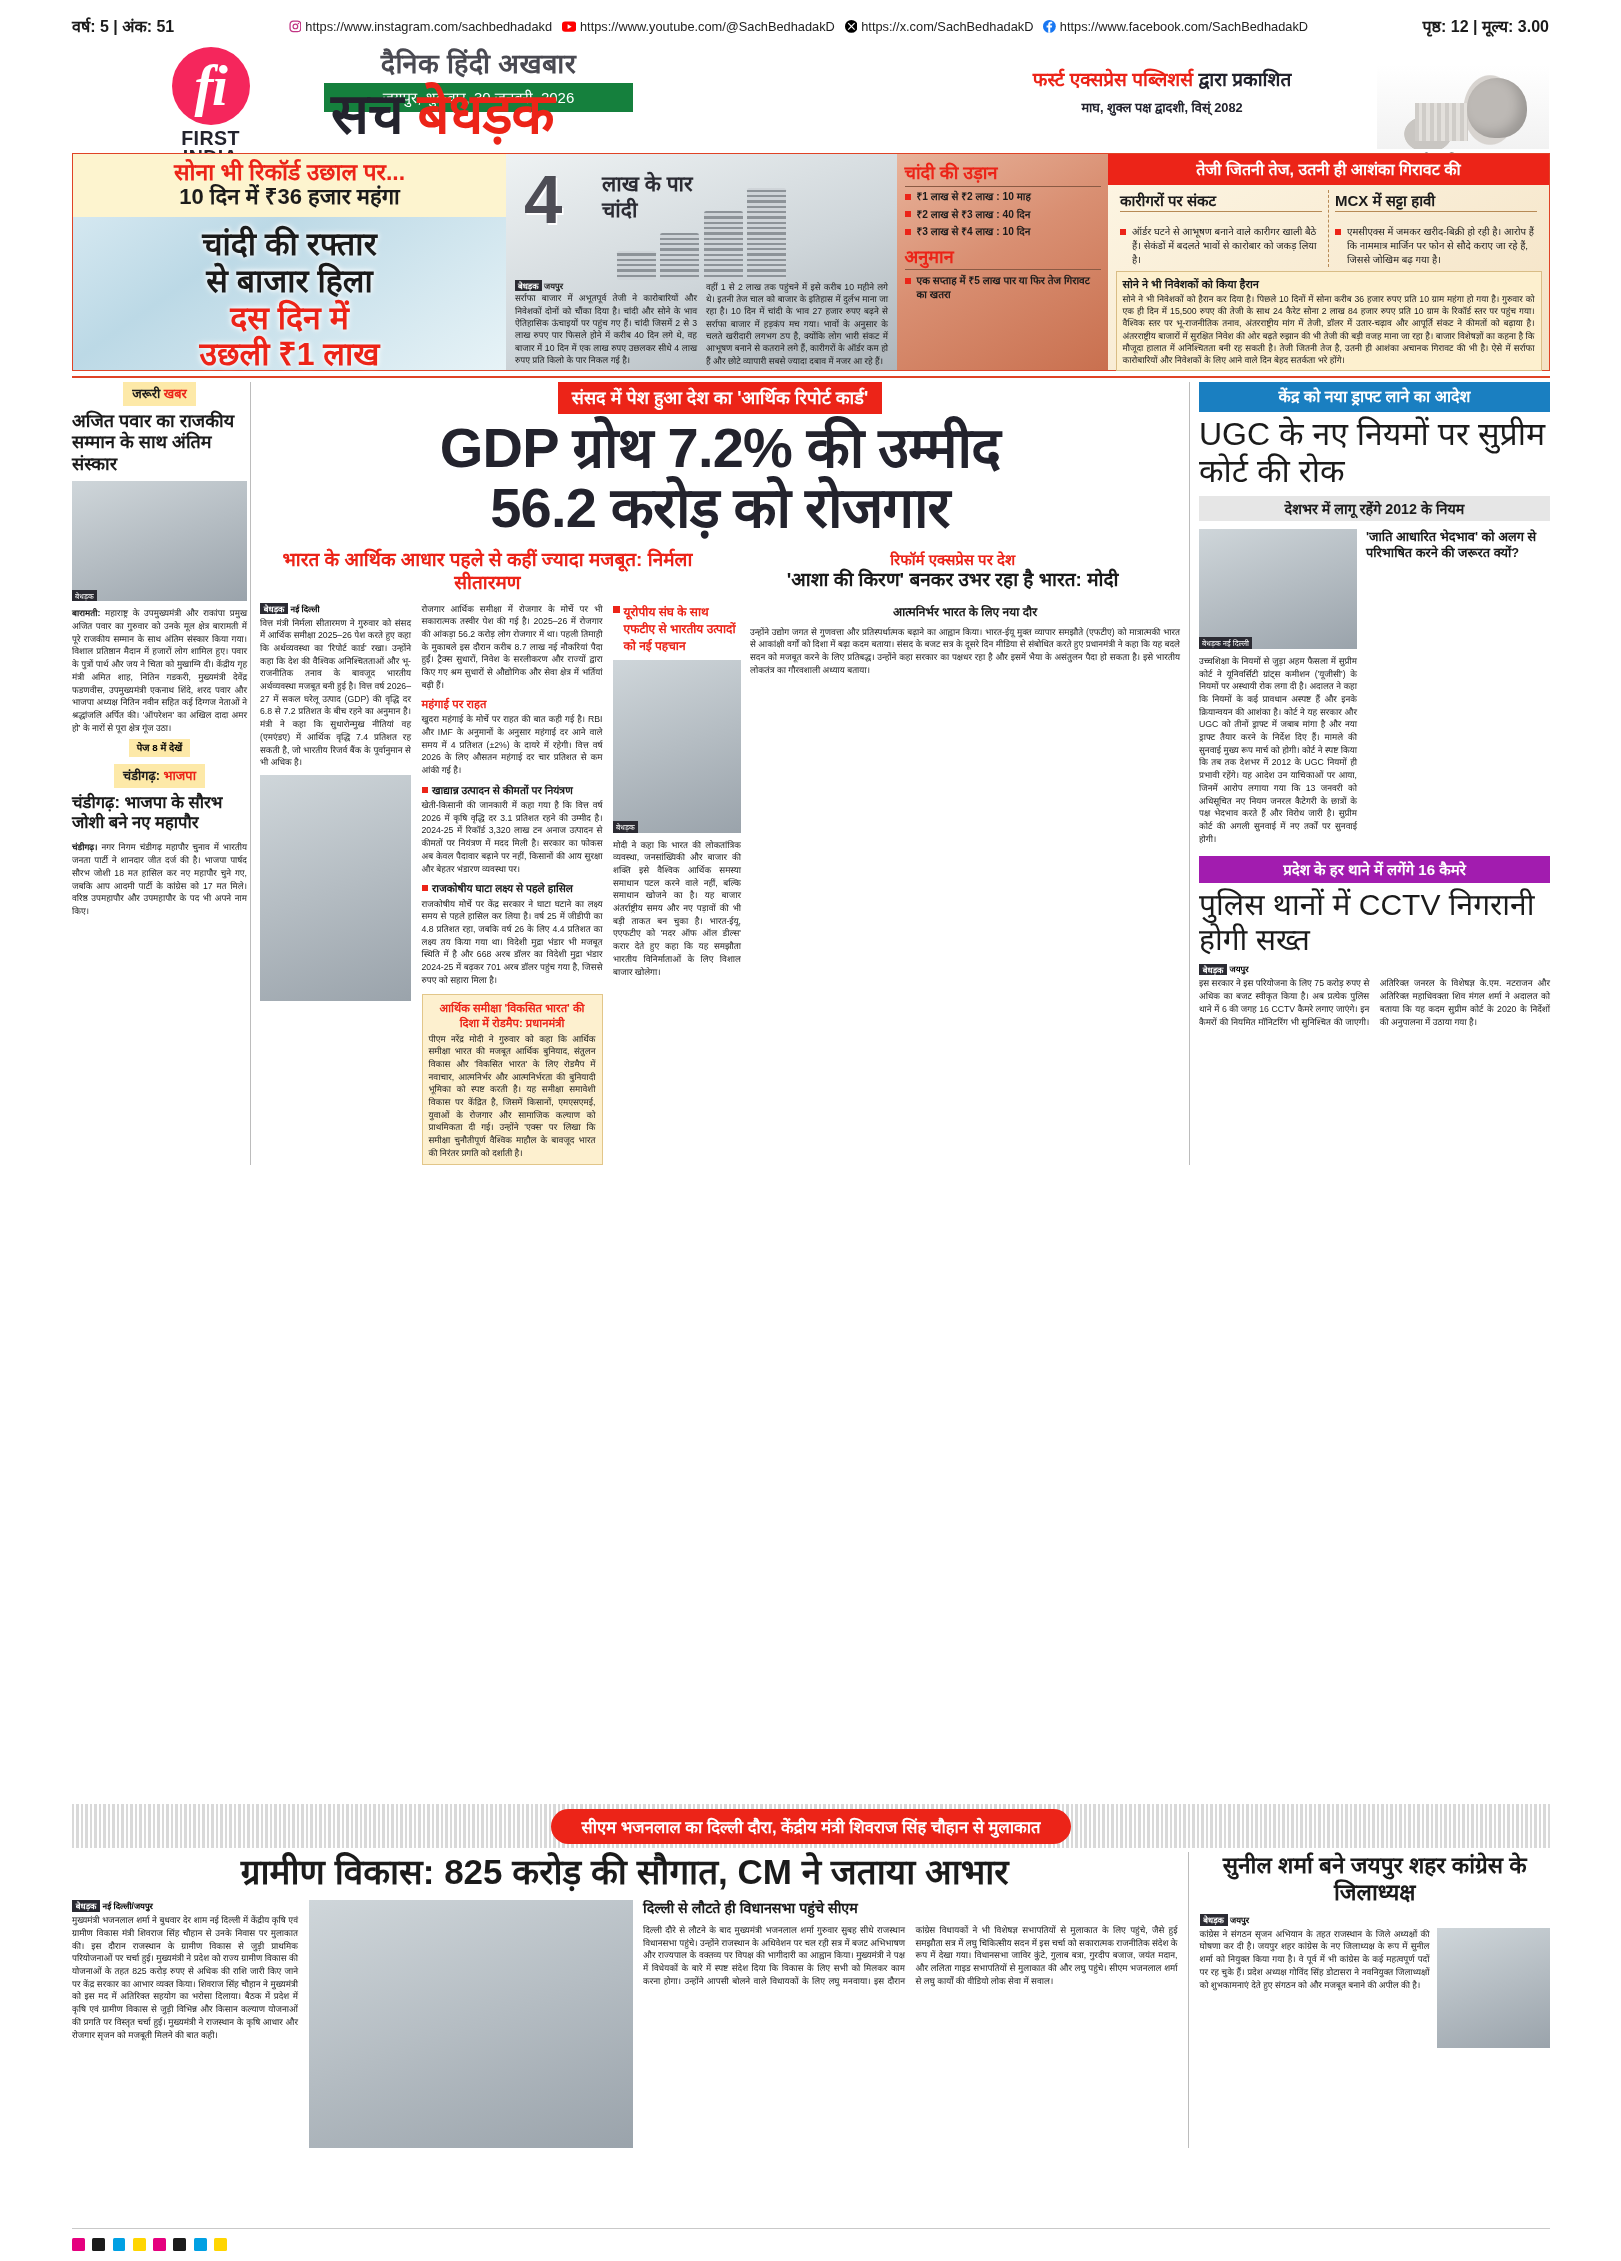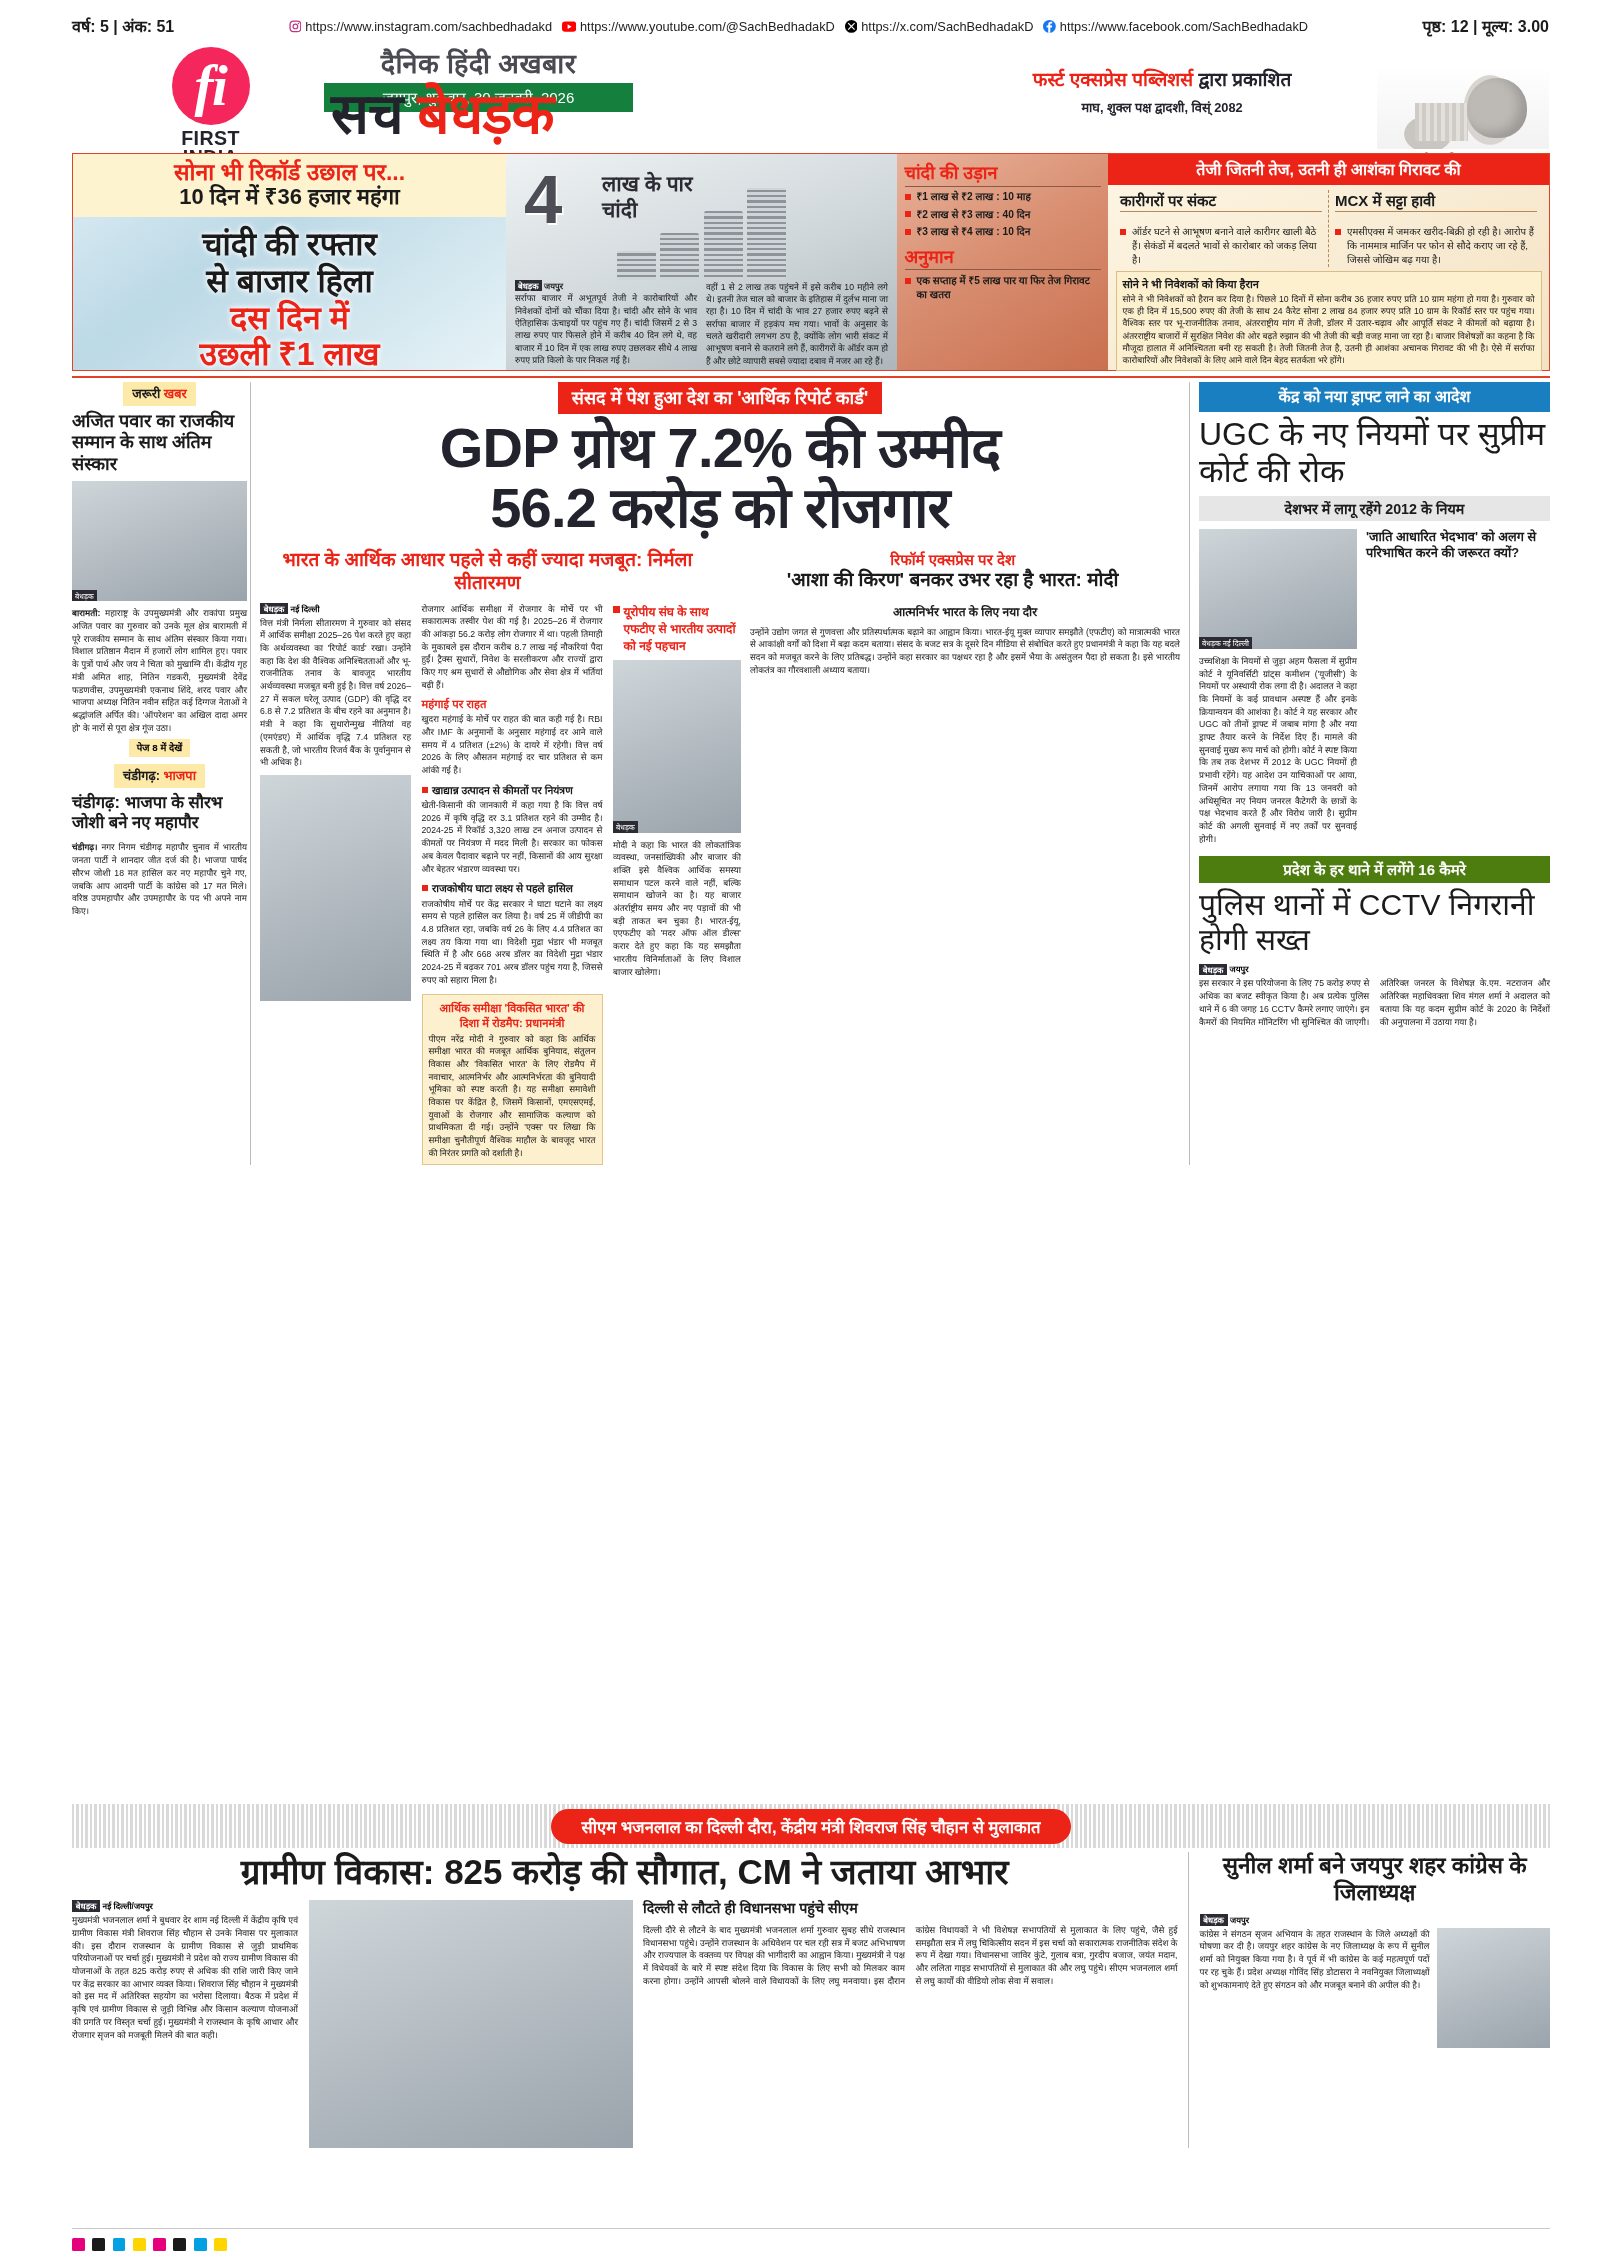--- a/index.html
+++ b/index.html
@@ -131,21 +131,21 @@
   .byl { font-size:8.3px; font-weight:bold; margin-bottom:3px; }
   .byl span { background:#2b2b33; color:#fff; padding:0.8px 3.8px; }
   .place { font-size:8.7px; font-weight:bold; }
   .mainhead { text-align:center; font-size:56px; font-weight:bold; color:#23232d;
               line-height:1.08; letter-spacing:-0.8px; }
 
   .twocol { columns:2; column-gap:10.5px; }
 
   .bluebar { background:#1a7fc1; color:#fff; font-size:16px; font-weight:bold;
              text-align:center; padding:3px 4.5px 4.5px; }
-  .redbar  { background:#4d7c0f; color:#fff; font-size:15px; font-weight:bold;
+  .redbar  { background:#a21caf; color:#fff; font-size:15px; font-weight:bold;
              text-align:center; padding:3px 4.5px 4.5px; }
   .greybar { background:#e6e6e6; color:#1b1b1b; font-size:14.3px; font-weight:bold;
              text-align:center; padding:2.3px 4.5px 3.8px; }
 
   
   .bandwrap { position:absolute; left:72px; top:1804px; width:1478px; }
   .band { height:44px; position:relative; display:flex; align-items:center;
           justify-content:center;
           background:repeating-linear-gradient(90deg,#d9d9d9 0 2.3px,#fff 2.3px 4.5px); }
   .band .pill { background:#ec2418; color:#fff; font-size:16.6px; font-weight:bold;

